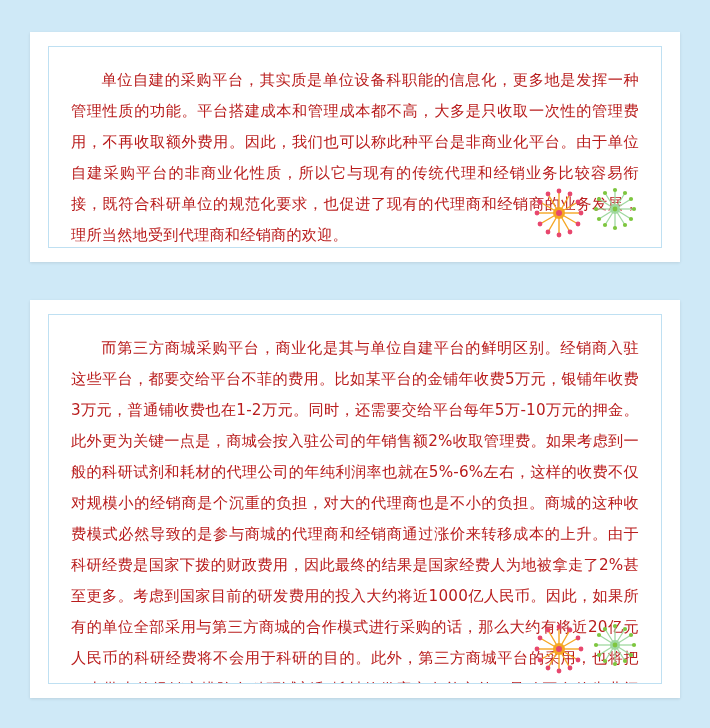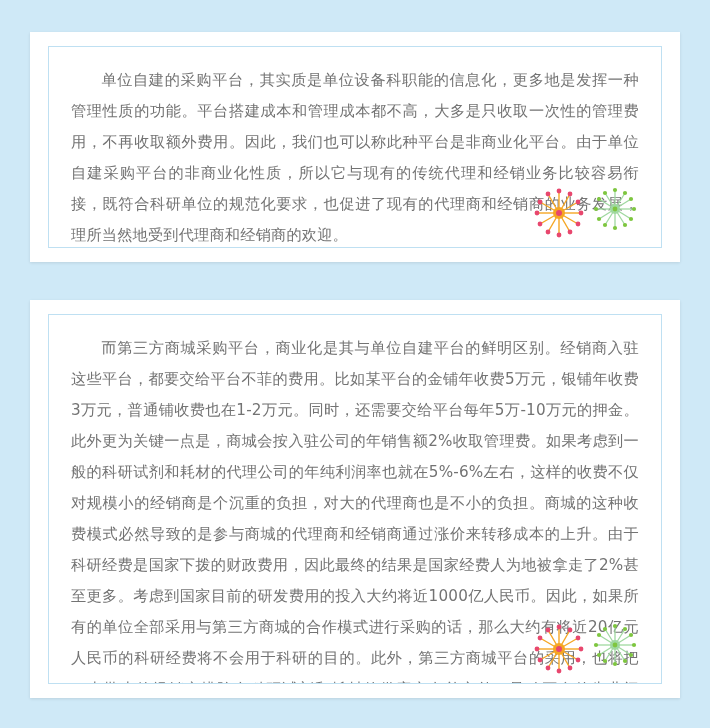--- a/index.html
+++ b/index.html
@@ -41,21 +41,21 @@
     box-sizing: border-box;
     overflow: hidden;
   }
 
   .text-body {
     position: relative;
     padding: 18px 22px 10px 22px;
     font-family: "DejaVu Sans", "Liberation Sans", sans-serif;
     font-size: 15.2px;
     line-height: 31px;
-    color: #737373;
+    color: #b91c1c;
     text-align: justify;
     text-justify: inter-ideograph;
     text-indent: 2em;
     letter-spacing: 0.2px;
     white-space: pre-wrap;
     word-break: break-all;
   }
 
   
   .ornaments {

